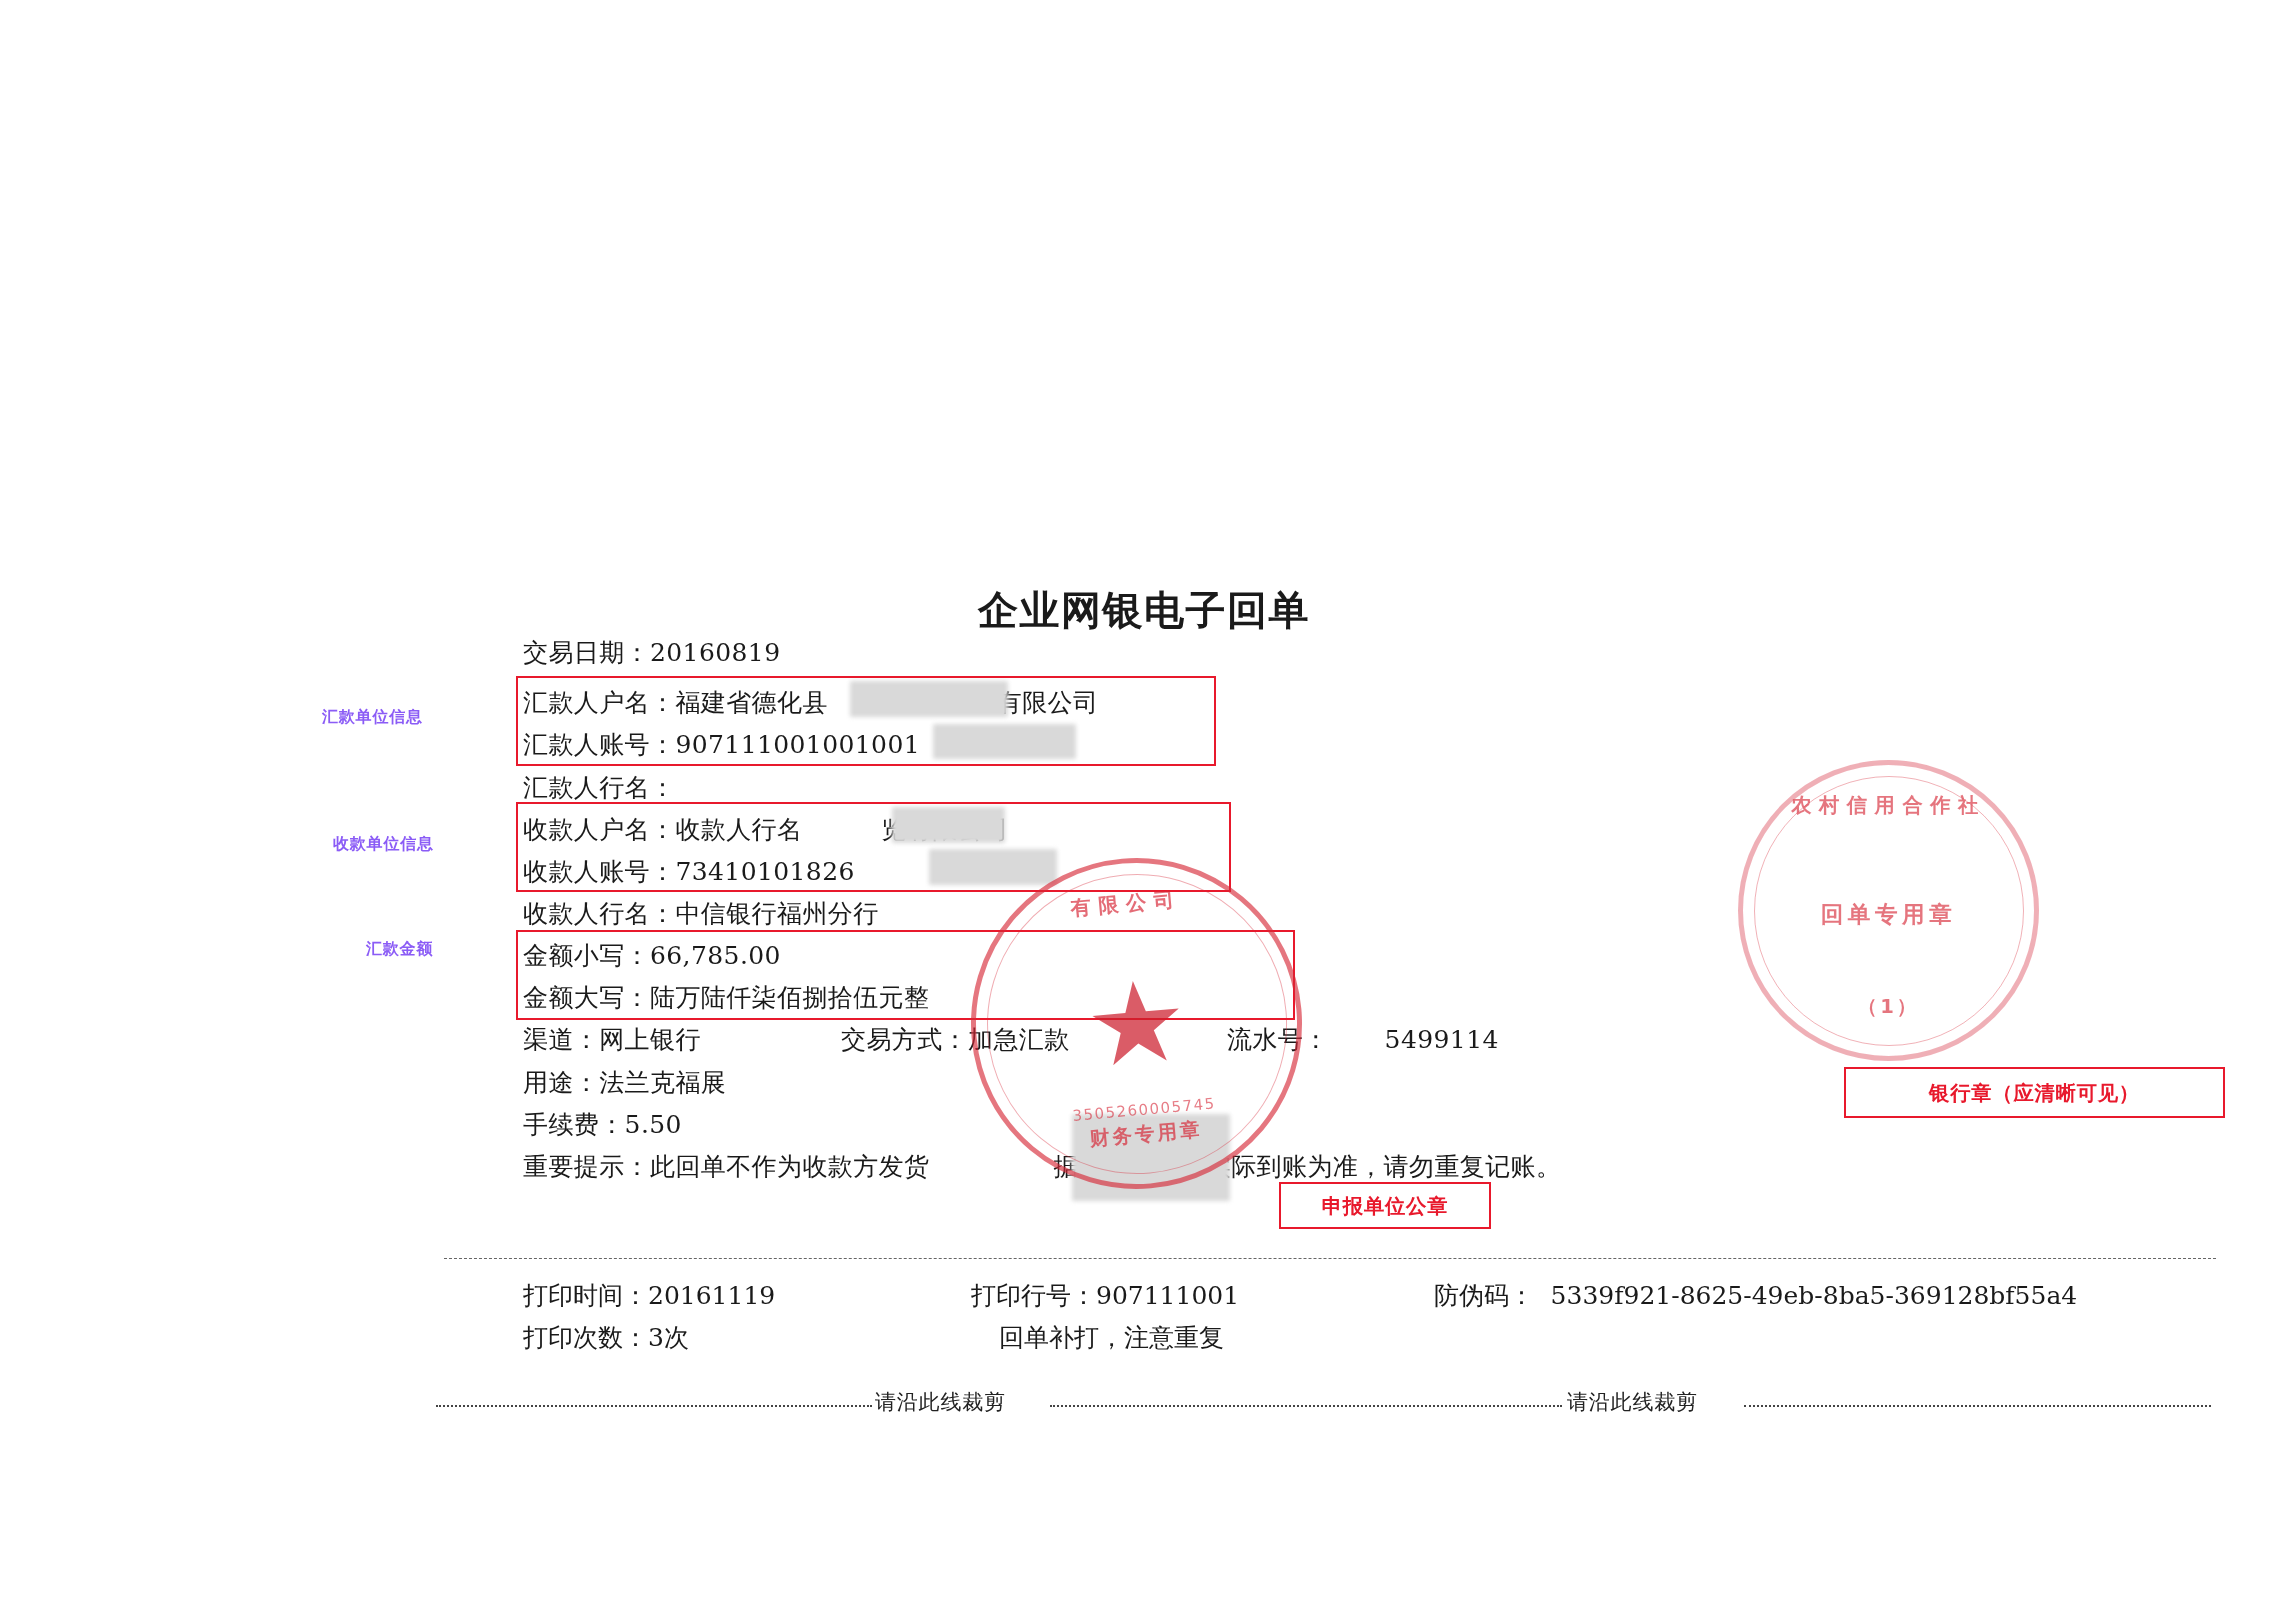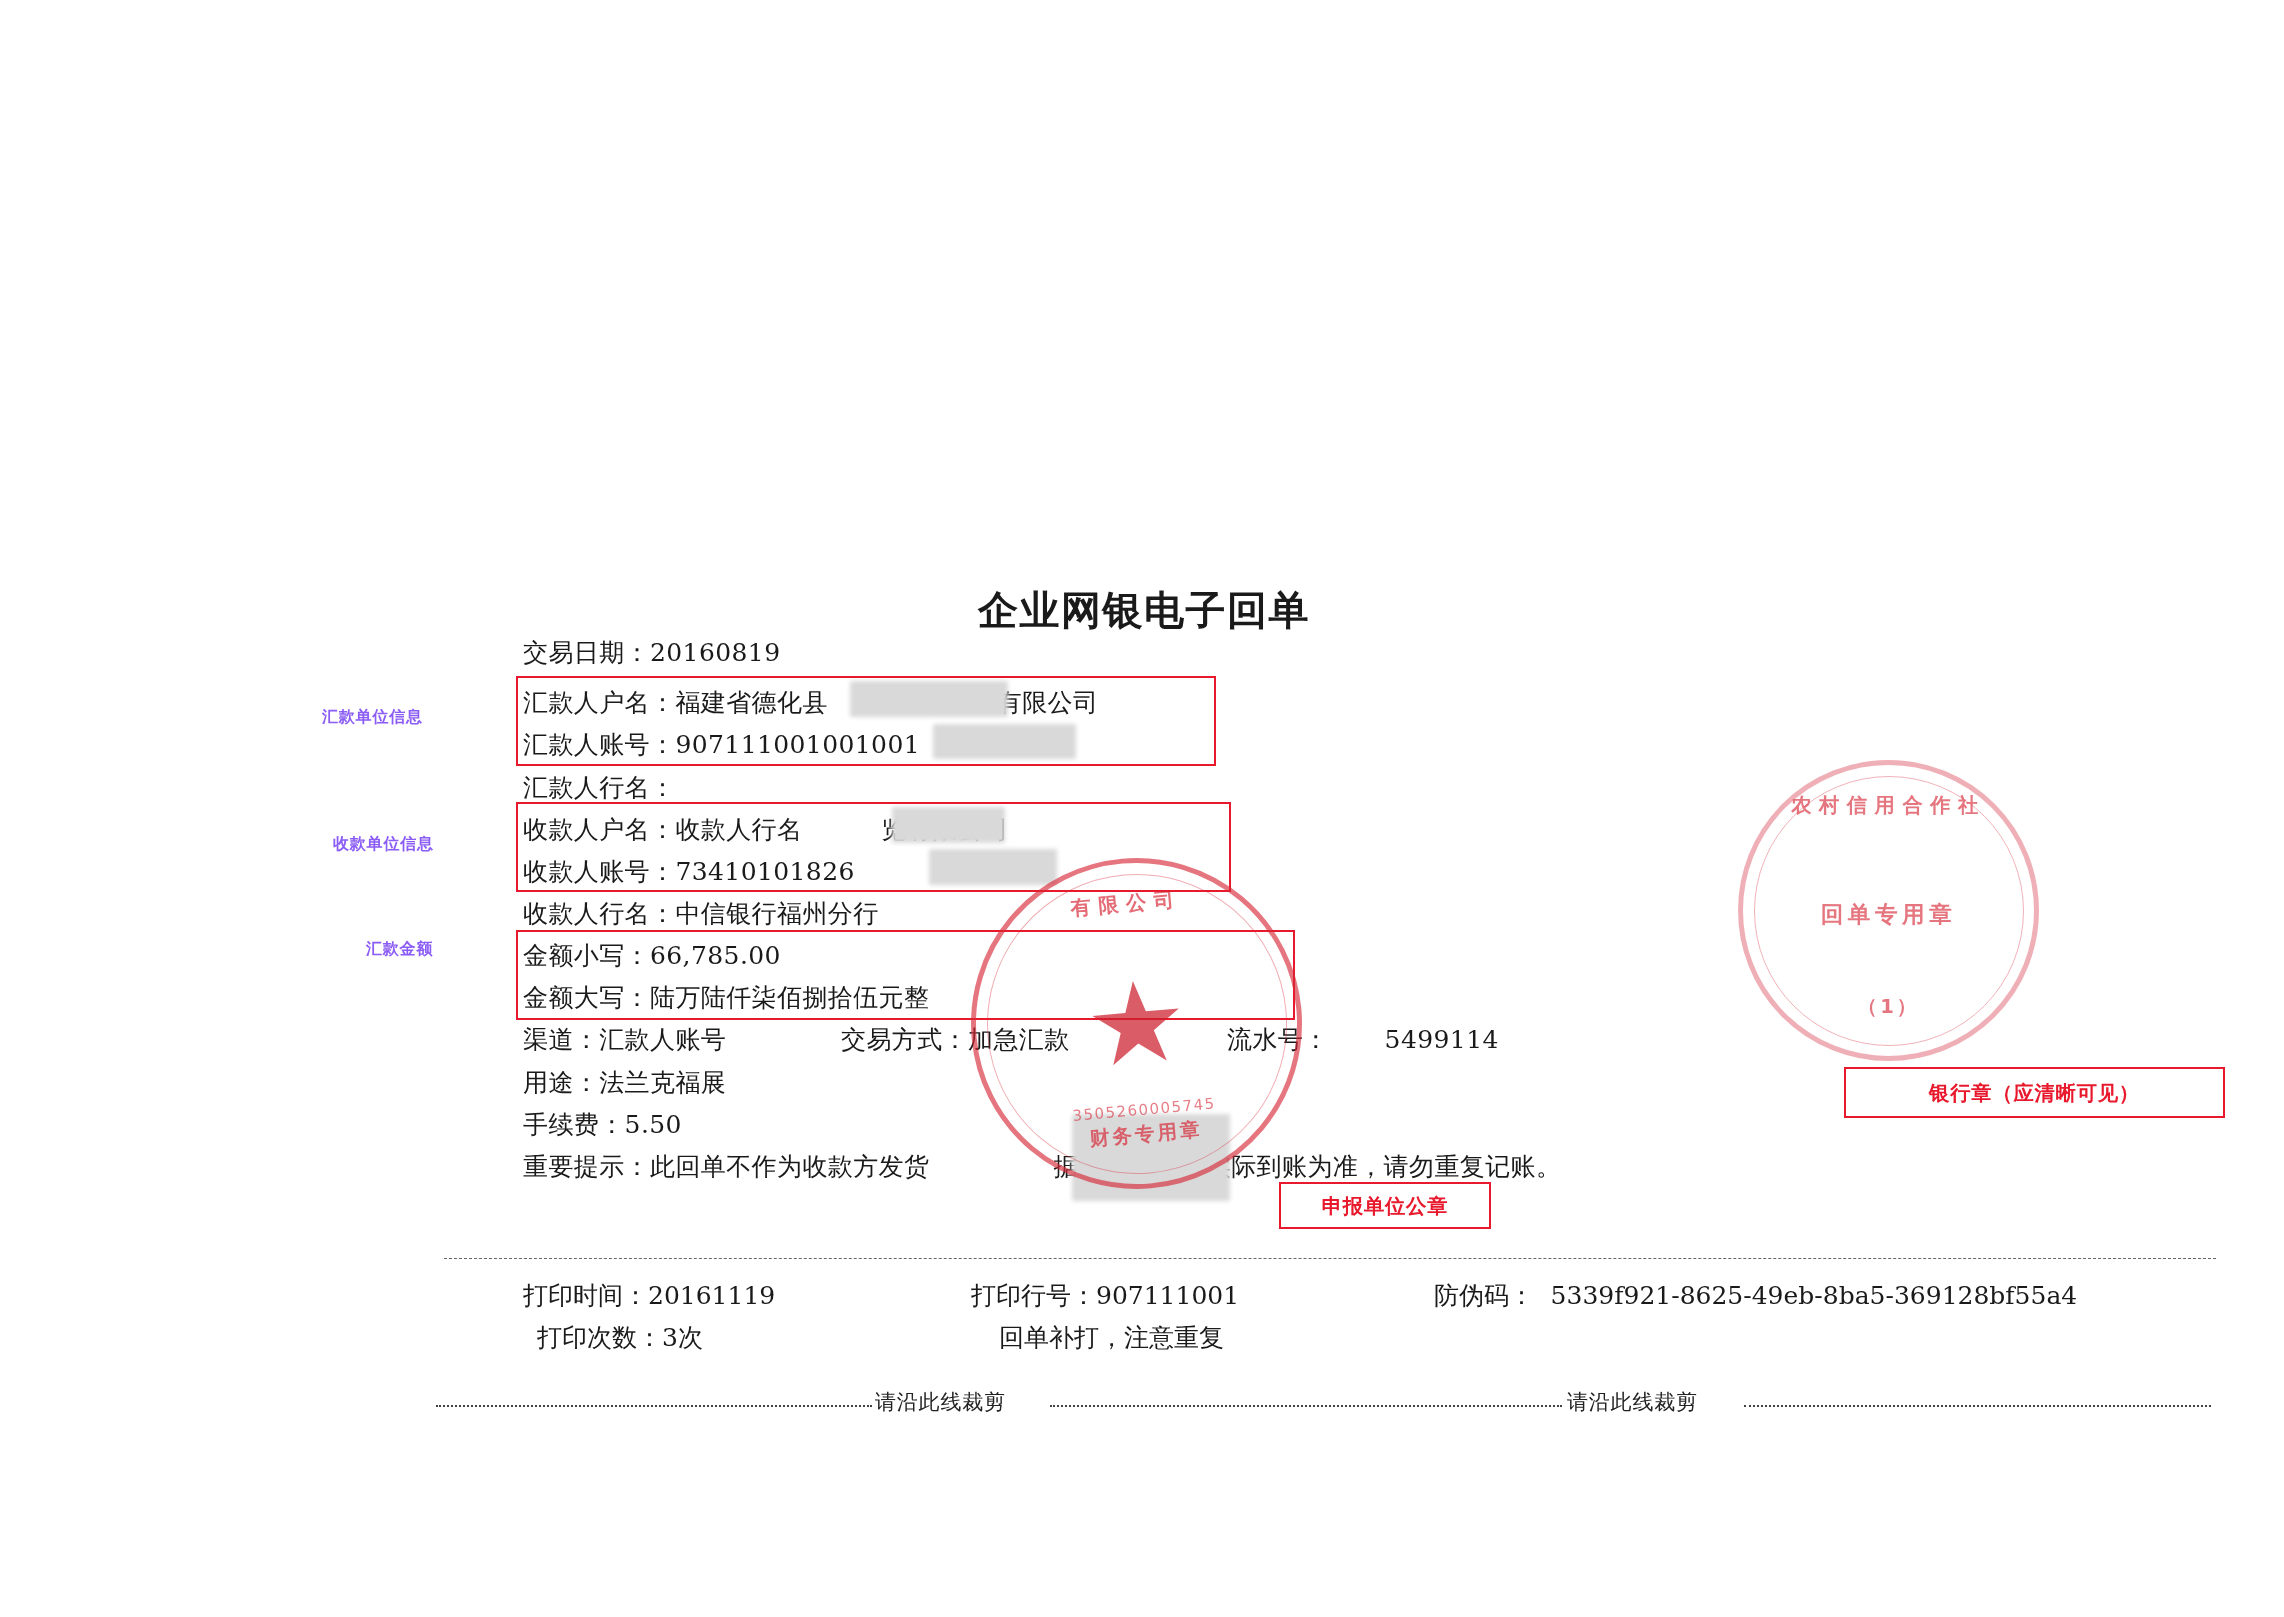--- a/index.html
+++ b/index.html
@@ -229,21 +229,21 @@
 </div>
 
 <div class="field" style="left:523px; top:939px;">
   <span class="lbl">金额小写：</span><span class="val">66,785.00</span>
 </div>
 <div class="field" style="left:523px; top:981px;">
   <span class="lbl">金额大写：</span><span class="val">陆万陆仟柒佰捌拾伍元整</span>
 </div>
 
 <div class="field" style="left:523px; top:1023px;">
-  <span class="lbl">渠道：</span><span class="val">汇款人账号</span>
+  <span class="lbl">渠道：</span><span class="val">网上银行</span>
 </div>
 <div class="field" style="left:841px; top:1023px;">
   <span class="lbl">交易方式：</span><span class="val">加急汇款</span>
 </div>
 <div class="field" style="left:1227px; top:1023px;">
   <span class="lbl">流水号：</span><span style="display:inline-block;width:56px;"></span><span class="val">5499114</span>
 </div>
 
 <div class="field" style="left:523px; top:1066px;">
   <span class="lbl">用途：</span><span class="val">法兰克福展</span>
@@ -288,21 +288,21 @@
 <div class="footer-field" style="left:523px; top:1279px;">
   <span>打印时间：</span><span>20161119</span>
 </div>
 <div class="footer-field" style="left:971px; top:1279px;">
   <span>打印行号：</span><span>907111001</span>
 </div>
 <div class="footer-field" style="left:1434px; top:1279px;">
   <span>防伪码：</span><span style="display:inline-block;width:16.6px;"></span><span>5339f921-8625-49eb-8ba5-369128bf55a4</span>
 </div>
 
-<div class="footer-field" style="left:537px; top:1321px;">
+<div class="footer-field" style="left:523px; top:1321px;">
   <span>打印次数：</span><span>3次</span>
 </div>
 <div class="footer-field" style="left:971px; top:1321px;margin-left:28px;">回单补打，注意重复</div>
 
 <div class="dotdash" style="left:436px; top:1405px; width:436px;"></div>
 <div class="cutline" style="left:875px; top:1388px;">请沿此线裁剪</div>
 <div class="dotdash" style="left:1050px; top:1405px; width:512px;"></div>
 <div class="cutline" style="left:1567px; top:1388px;">请沿此线裁剪</div>
 <div class="dotdash" style="left:1744px; top:1405px; width:467px;"></div>
 

